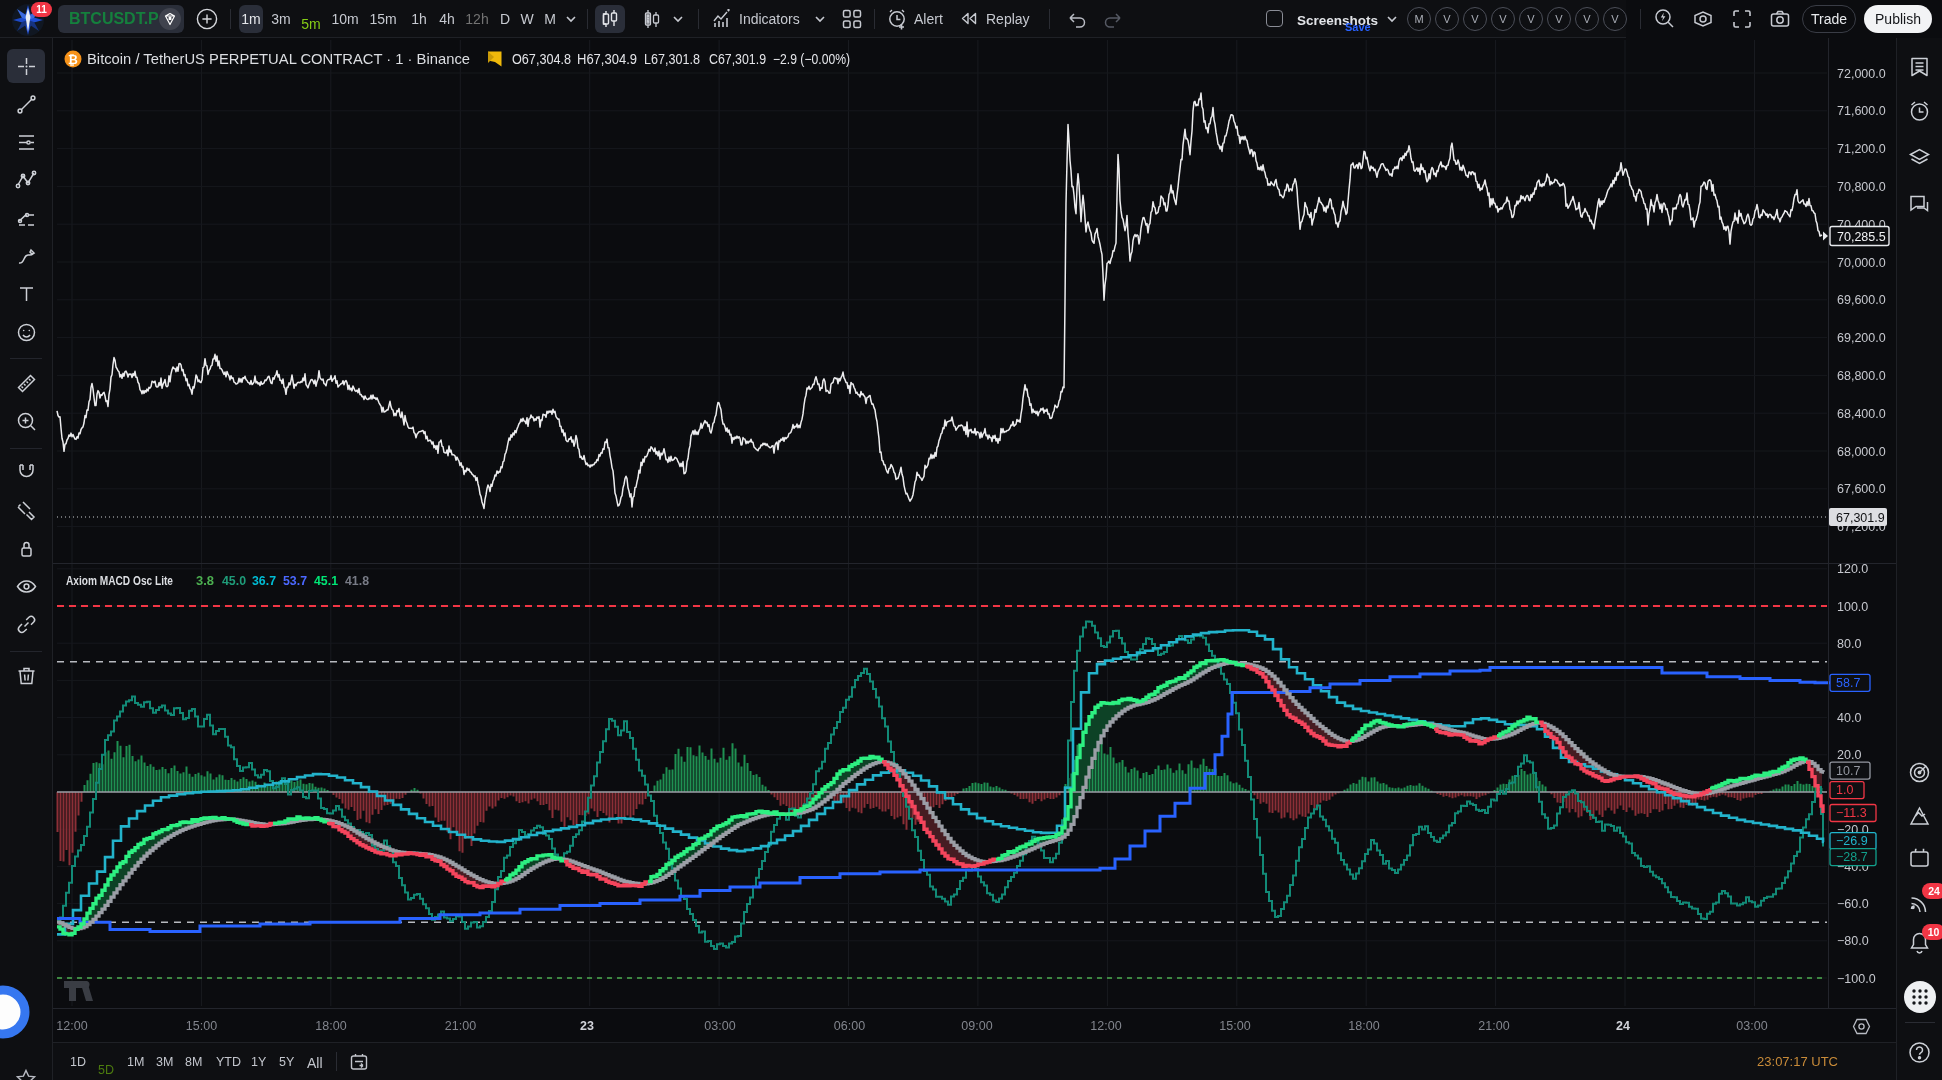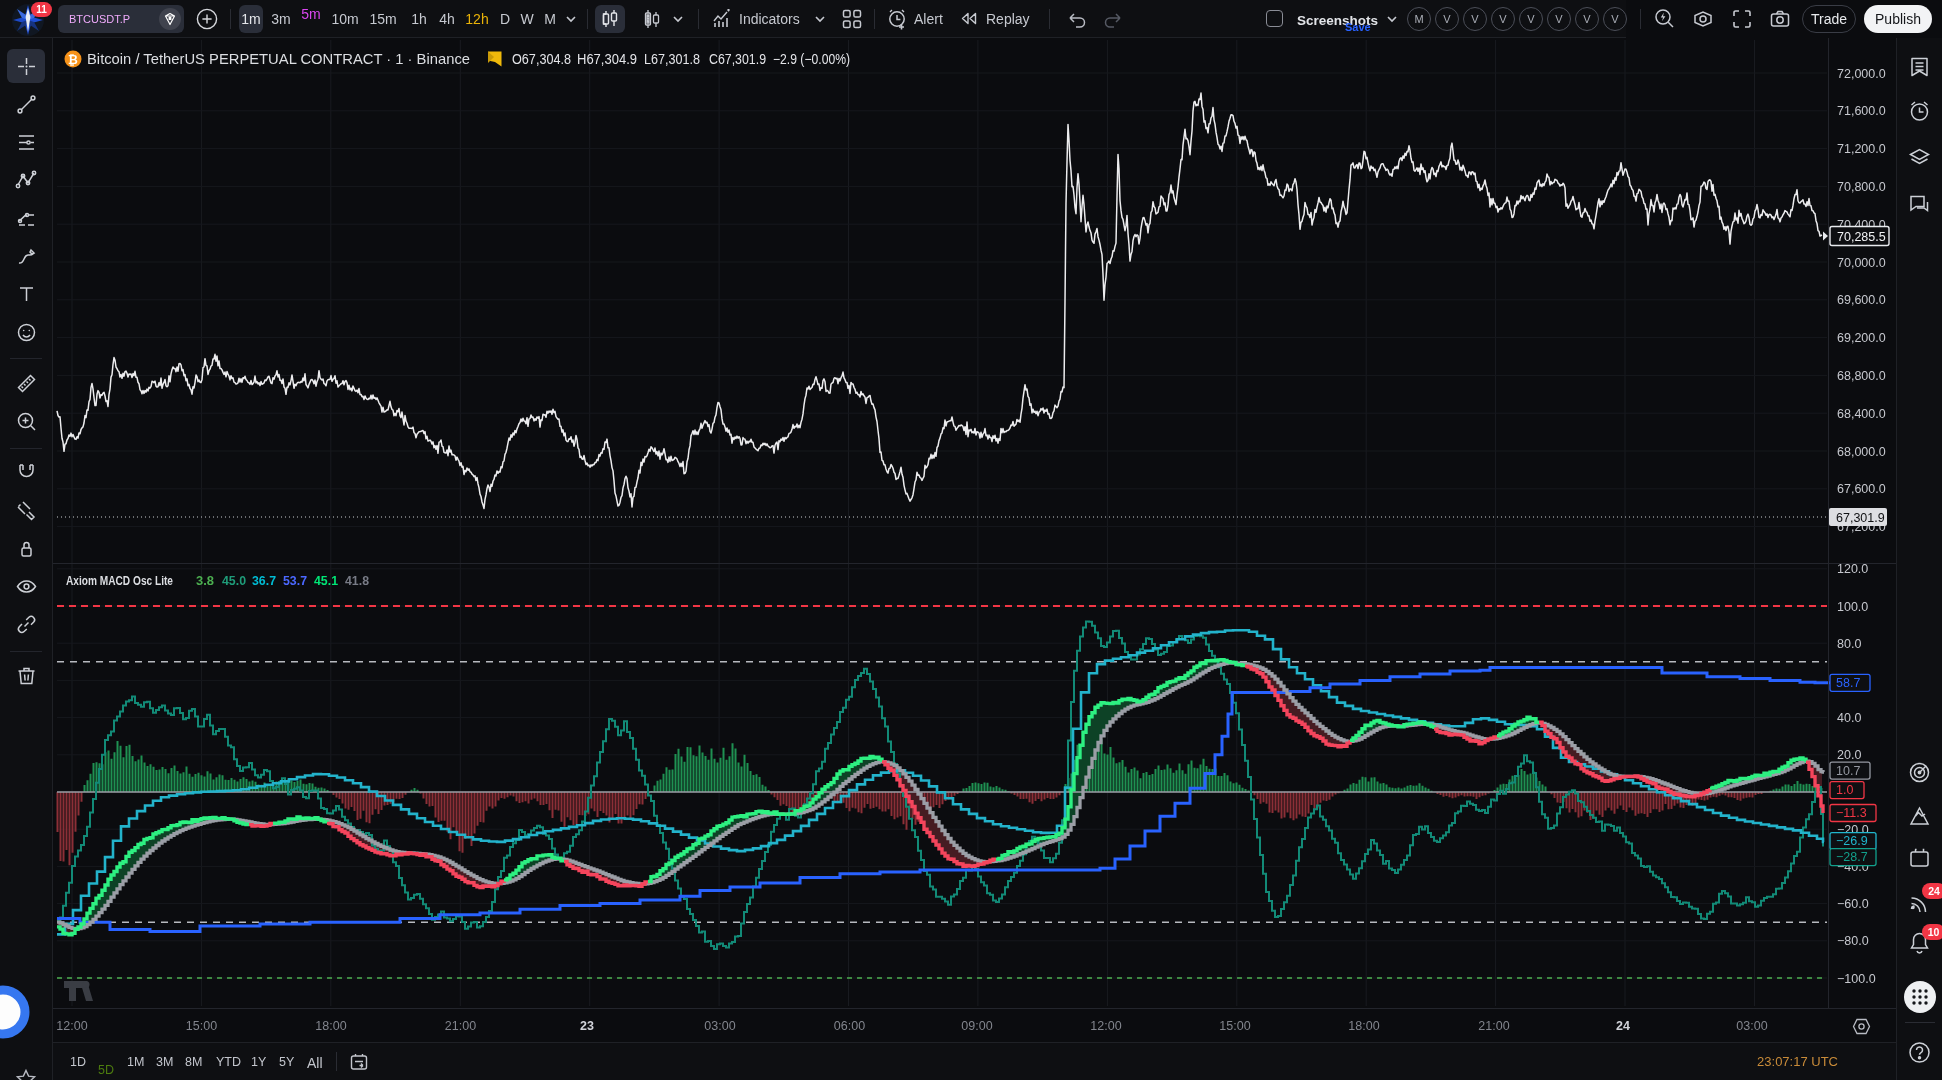--- a/index.html
+++ b/index.html
@@ -235,39 +235,39 @@
         <path d="M33 18 L22 15 L18 18 L22 21 Z"></path>
 <path d="M7 7 L16 13 L18 18 L12 16 Z" fill="#3a6ae0"></path>
         <path d="M29 7 L20 13 L18 18 L24 16 Z" fill="#3a6ae0"></path>
 <path d="M7 29 L16 23 L18 18 L12 20 Z" fill="#16337f"></path>
         <path d="M29 29 L20 23 L18 18 L24 20 Z" fill="#16337f"></path>
       </g>
 <path d="M18 6 L20.4 15 L18 30 L15.6 15 Z" fill="#e8ecf5"></path>
     </svg>
     <div class="abs" style="left:31px;top:2px;width:21px;height:15px;background:#f23645;border-radius:8px;color:#fff;font-size:10px;font-weight:700;text-align:center;line-height:15px">11</div>
     <div class="abs pill" style="left:58px;top:5px;width:126px;height:28px"></div>
-    <div class="tbtn" style="left:69px;font-weight:400;font-size:11px;color:#f0abfc">BTCUSDT.P</div>
+    <div class="tbtn" style="left:69px;font-weight:700;font-size:16px;color:#15803d">BTCUSDT.P</div>
     <svg class="abs" style="left:157px;top:5px" width="26" height="28" viewBox="0 0 26 28">
 <circle cx="13" cy="14" r="11" fill="#40434e"></circle>
 <path d="M8.5 11 L13 8.5 L17.5 11 L13 19.5 Z M8.5 11 H17.5" stroke="#fff" stroke-width="1.2" fill="none" stroke-linejoin="round"></path>
 <rect x="11.6" y="11.6" width="2.8" height="3.4" fill="#fff"></rect>
     </svg>
     <svg class="abs" style="left:196px;top:8px" width="22" height="22" viewBox="0 0 22 22">
 <circle cx="11" cy="11" r="9.6" stroke="#d5d7dc" stroke-width="1.4" fill="none"></circle>
 <path d="M11 6.4V15.6 M6.4 11H15.6" stroke="#d5d7dc" stroke-width="1.4"></path>
     </svg>
     <div class="sep" style="left:230px"></div>
     <div class="abs" style="left:239px;top:5px;width:24px;height:28px;background:#2a2e39;border-radius:6px;color:#e4e6ea;font-size:14px;display:flex;align-items:center;justify-content:center">1m</div>
     <div class="abs" style="left:269px;top:5px;width:24px;height:28px;color:#c6c9d0;font-size:14px;display:flex;align-items:center;justify-content:center">3m</div>
-    <div class="abs" style="left:299px;top:0;width:24px;height:28px;color:#d946ef;font-size:14px;display:flex;align-items:center;justify-content:center">5m</div>
+    <div class="abs" style="left:299px;top:10px;width:24px;height:28px;color:#84cc16;font-size:14px;display:flex;align-items:center;justify-content:center">5m</div>
     <div class="abs" style="left:329px;top:5px;width:32px;height:28px;color:#c6c9d0;font-size:14px;display:flex;align-items:center;justify-content:center">10m</div>
     <div class="abs" style="left:367px;top:5px;width:32px;height:28px;color:#c6c9d0;font-size:14px;display:flex;align-items:center;justify-content:center">15m</div>
     <div class="abs" style="left:407px;top:5px;width:24px;height:28px;color:#c6c9d0;font-size:14px;display:flex;align-items:center;justify-content:center">1h</div>
     <div class="abs" style="left:435px;top:5px;width:24px;height:28px;color:#c6c9d0;font-size:14px;display:flex;align-items:center;justify-content:center">4h</div>
-    <div class="abs" style="left:462px;top:5px;width:30px;height:28px;color:#eab308;font-size:14px;display:flex;align-items:center;justify-content:center">12h</div>
+    <div class="abs" style="left:462px;top:5px;width:30px;height:28px;color:#737373;font-size:14px;display:flex;align-items:center;justify-content:center">12h</div>
     <div class="abs" style="left:496px;top:5px;width:18px;height:28px;color:#c6c9d0;font-size:14px;display:flex;align-items:center;justify-content:center">D</div>
     <div class="abs" style="left:517px;top:5px;width:20px;height:28px;color:#c6c9d0;font-size:14px;display:flex;align-items:center;justify-content:center">W</div>
     <div class="abs" style="left:540px;top:5px;width:20px;height:28px;color:#c6c9d0;font-size:14px;display:flex;align-items:center;justify-content:center">M</div>
     <svg class="abs" style="left:563px;top:14px" width="16" height="10" viewBox="0 0 16 10">
       <path d="M4 3l4 4 4-4" class="ic"></path>
     </svg>
     <div class="sep" style="left:587px"></div>
     <div class="abs pill" style="left:595px;top:5px;width:30px;height:28px"></div>
     <svg class="abs" style="left:599px;top:8px" width="22" height="22" viewBox="0 0 22 22">
 <g stroke="#e4e6ea" stroke-width="1.4" fill="none">

